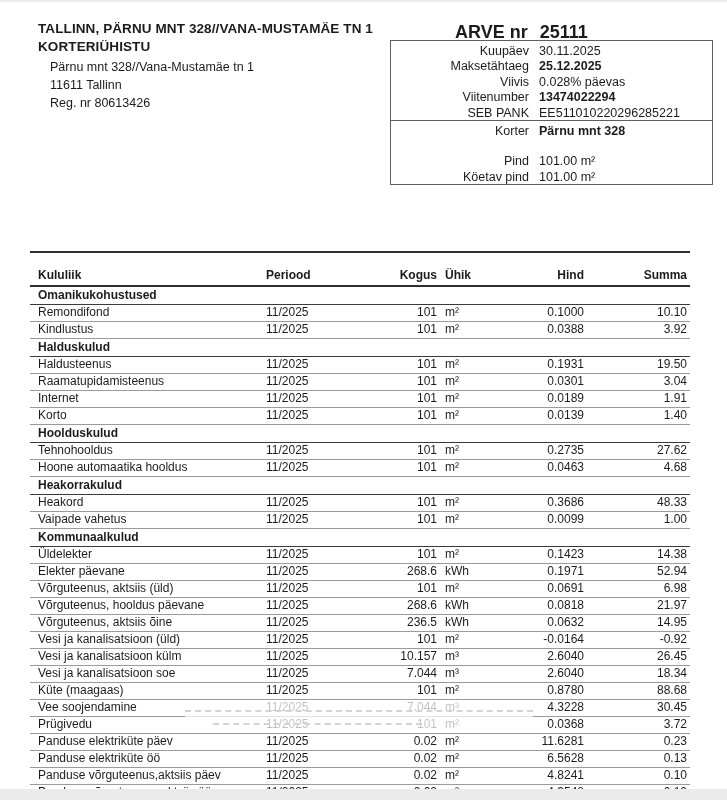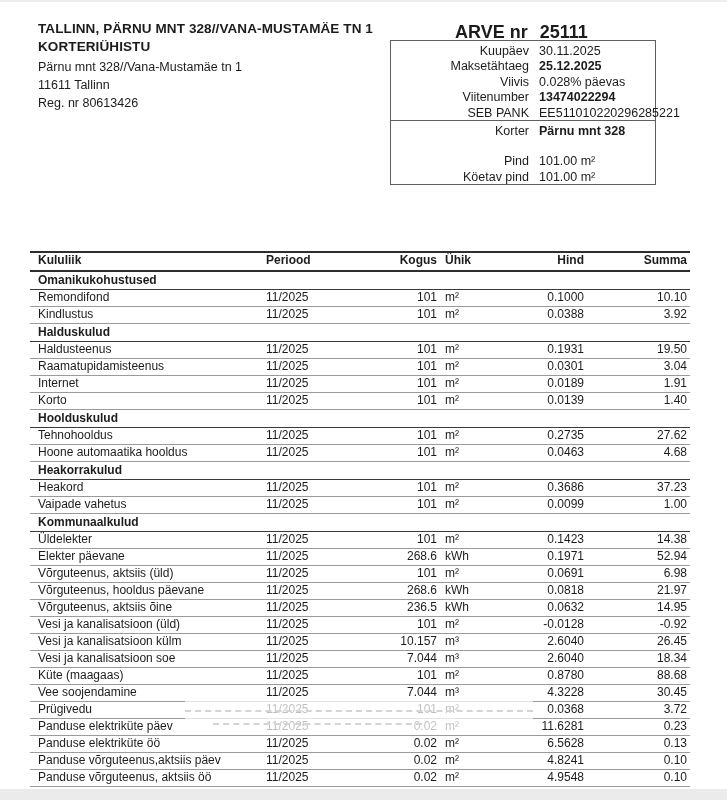--- a/index.html
+++ b/index.html
@@ -21,33 +21,33 @@
   }
 
   
   .seller {
     position: absolute; left: 38px; top: 20px; width: 370px;
   }
   .seller-name {
     font-weight: bold; font-size: 13.5px; line-height: 18px;
     letter-spacing: .1px;
   }
-  .seller-line { font-size: 12.5px; line-height: 18px; }
+  .seller-line { font-size: 12.5px; line-height: 18px; margin-left: 12px; }
   .seller-address { margin-top: 2px; }
 
   
   .arve-title {
     position: absolute; left: 455px; top: 22px;
     font-weight: bold; font-size: 18px;
     display: flex; gap: 12px;
   }
 
   
   .box {
-    position: absolute; left: 390px; width: 266px;
+    position: absolute; left: 390px; width: 323px;
     border: 1px solid #5f5f5f;
     padding: 3px 8px 4px 0;
   }
   .box1 { top: 40px; height: 81px; }
   .box2 { top: 120px; height: 65px; }
   .box-row { display: flex; font-size: 12.5px; line-height: 15.4px; }
   .box-label {
     width: 138px; text-align: right; flex: 0 0 138px;
   }
   .box-value { margin-left: 10px; }
@@ -68,21 +68,21 @@
   th, td {
     font-size: 12px; line-height: 12.5px;
     padding: 1.5px 0 2px 0;
     white-space: nowrap; overflow: hidden;
     font-weight: normal;
   }
   thead th {
     font-weight: bold;
     border-top: 2px solid #2e2e2e;
     border-bottom: 2px solid #2e2e2e;
-    padding-top: 1px; padding-bottom: 3px;
+    padding-top: 16px; padding-bottom: 3px;
   }
   .al { text-align: left; padding-left: 8px; }
   .ar { text-align: right; }
   .unit { padding-left: 8px; }
   .hind-col { padding-right: 4px; }
   .summa-col { padding-right: 3px; }
   tr.item td { border-bottom: 1px solid #9b9b9b; }
   tr.section td {
     font-weight: bold;
     border-bottom: 1.8px solid #3a3a3a;
@@ -254,21 +254,21 @@
         </tr>
         <tr class="section">
           <td colspan="6" class="al" style="padding-left: 8px;">Heakorrakulud</td>
         </tr>
         <tr class="item">
           <td class="al" style="padding-left: 8px;">Heakord</td>
           <td class="al">11/2025</td>
           <td class="ar">101</td>
           <td class="al unit">m²</td>
           <td class="ar hind-col">0.3686</td>
-          <td class="ar summa-col">37.23</td>
+          <td class="ar summa-col">48.33</td>
         </tr>
         <tr class="item">
           <td class="al" style="padding-left: 8px;">Vaipade vahetus</td>
           <td class="al">11/2025</td>
           <td class="ar">101</td>
           <td class="al unit">m²</td>
           <td class="ar hind-col">0.0099</td>
           <td class="ar summa-col">1.00</td>
         </tr>
         <tr class="section">
@@ -312,21 +312,21 @@
           <td class="ar">236.5</td>
           <td class="al unit">kWh</td>
           <td class="ar hind-col">0.0632</td>
           <td class="ar summa-col">14.95</td>
         </tr>
         <tr class="item">
           <td class="al" style="padding-left: 8px;">Vesi ja kanalisatsioon (üld)</td>
           <td class="al">11/2025</td>
           <td class="ar">101</td>
           <td class="al unit">m²</td>
-          <td class="ar hind-col">-0.0128</td>
+          <td class="ar hind-col">-0.0164</td>
           <td class="ar summa-col">-0.92</td>
         </tr>
         <tr class="item">
           <td class="al" style="padding-left: 8px;">Vesi ja kanalisatsioon külm</td>
           <td class="al">11/2025</td>
           <td class="ar">10.157</td>
           <td class="al unit">m³</td>
           <td class="ar hind-col">2.6040</td>
           <td class="ar summa-col">26.45</td>
         </tr>

